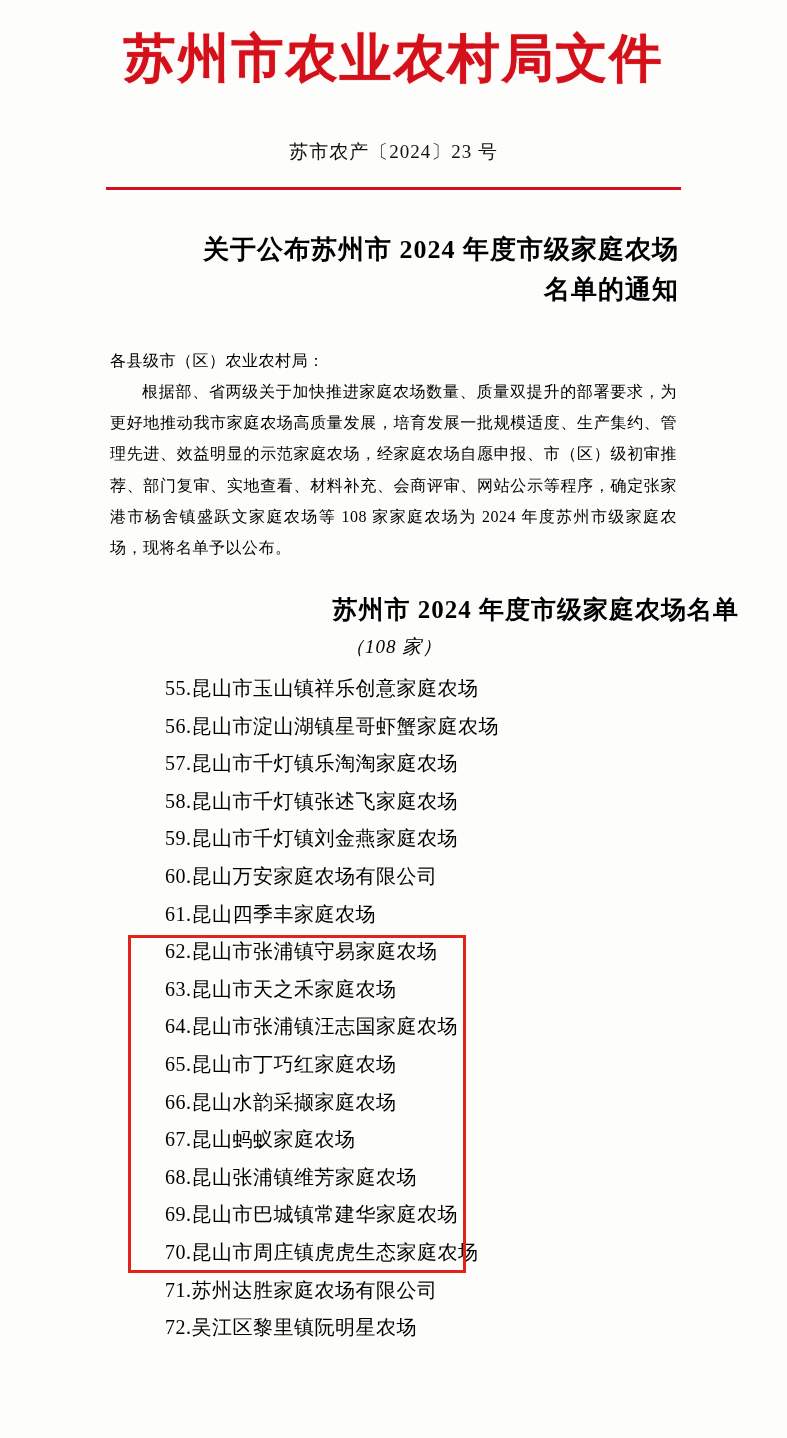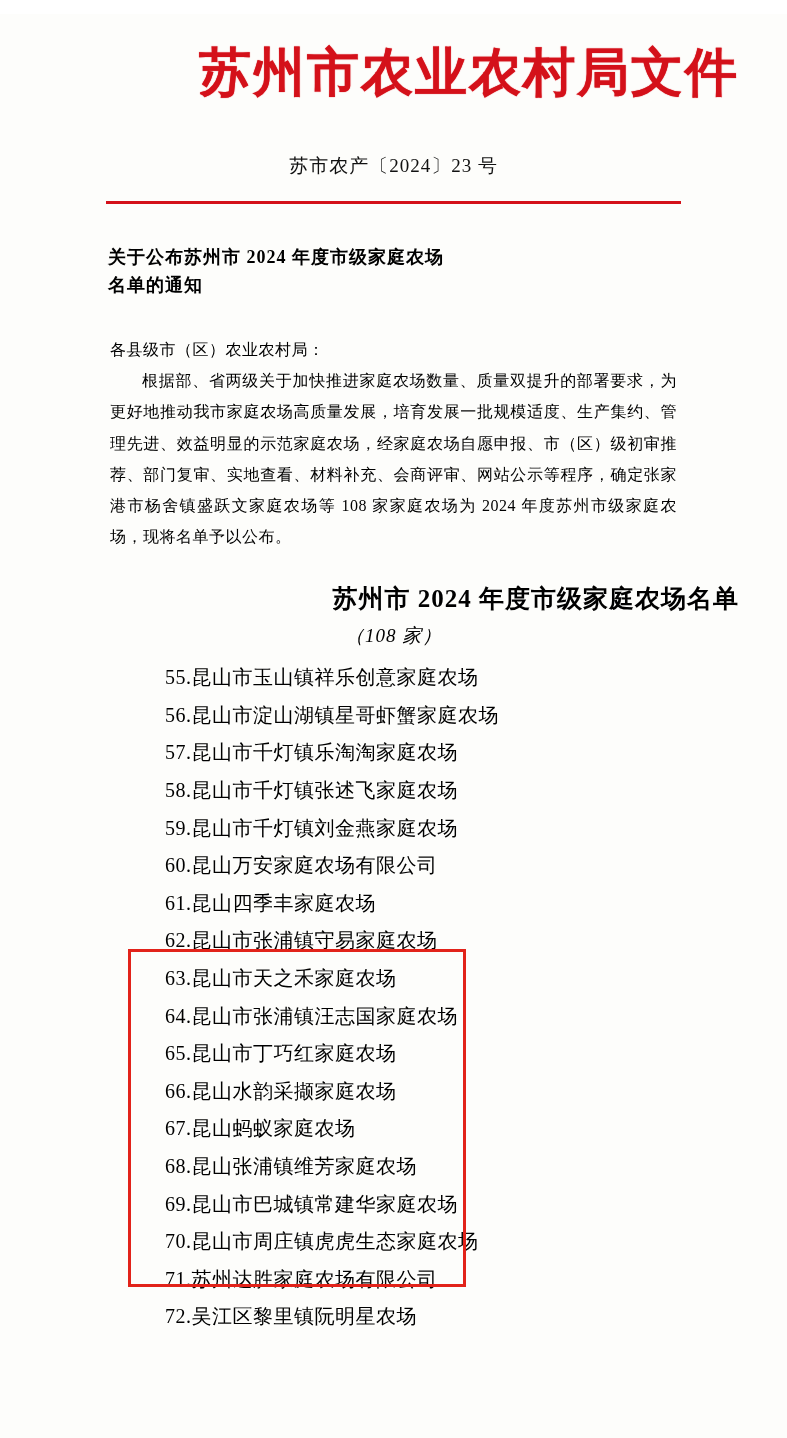--- a/index.html
+++ b/index.html
@@ -18,49 +18,48 @@
   .page {
     position: relative;
     width: 787px;
     height: 1438px;
     background: #fdfdfb;
     box-sizing: border-box;
     padding: 0 48px;
   }
   
   .masthead {
-    text-align: right;
+    text-align: center;
     color: #d4111a;
     font-family: "Liberation Serif", "DejaVu Serif", serif;
     font-weight: bold;
     font-size: 52px;
     letter-spacing: 2px;
     line-height: 1.1;
     padding-top: 30px;
     text-shadow: 0 0 1px #d4111a;
-    margin-top: 14px;
   }
   .doc-number {
     text-align: center;
     font-size: 19px;
     margin-top: 52px;
     letter-spacing: 1px;
     color: #111;
   }
   .red-rule {
     height: 3px;
     background: #d4111a;
     margin-top: 22px;
     margin-left: 58px;
     margin-right: 58px;
   }
   .doc-title {
-    text-align: left;
+    text-align: right;
     font-weight: bold;
-    font-size: 18px;
+    font-size: 26px;
     line-height: 1.55;
     margin-top: 40px;
     letter-spacing: 1px;
     padding: 0 60px;
   }
   .body-text {
     margin-top: 34px;
     font-size: 16px;
     line-height: 1.95;
     text-align: justify;

